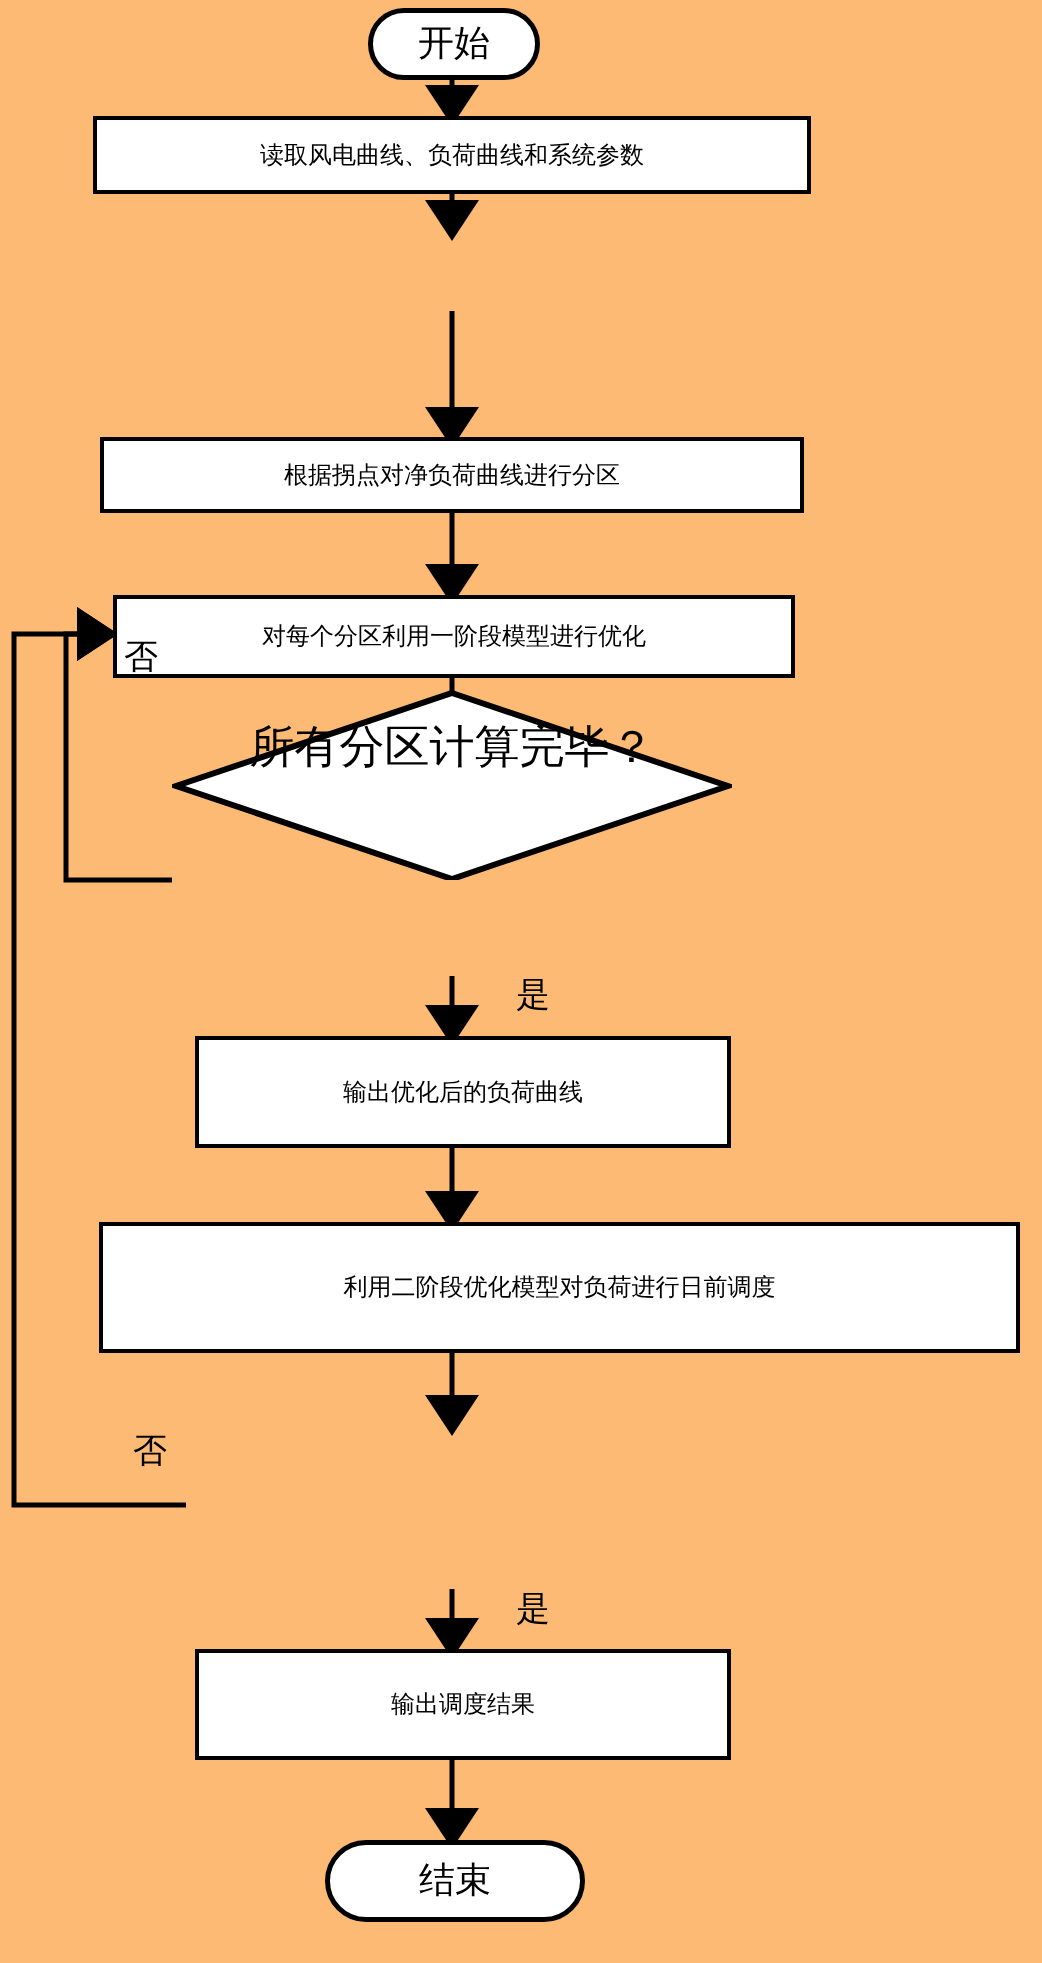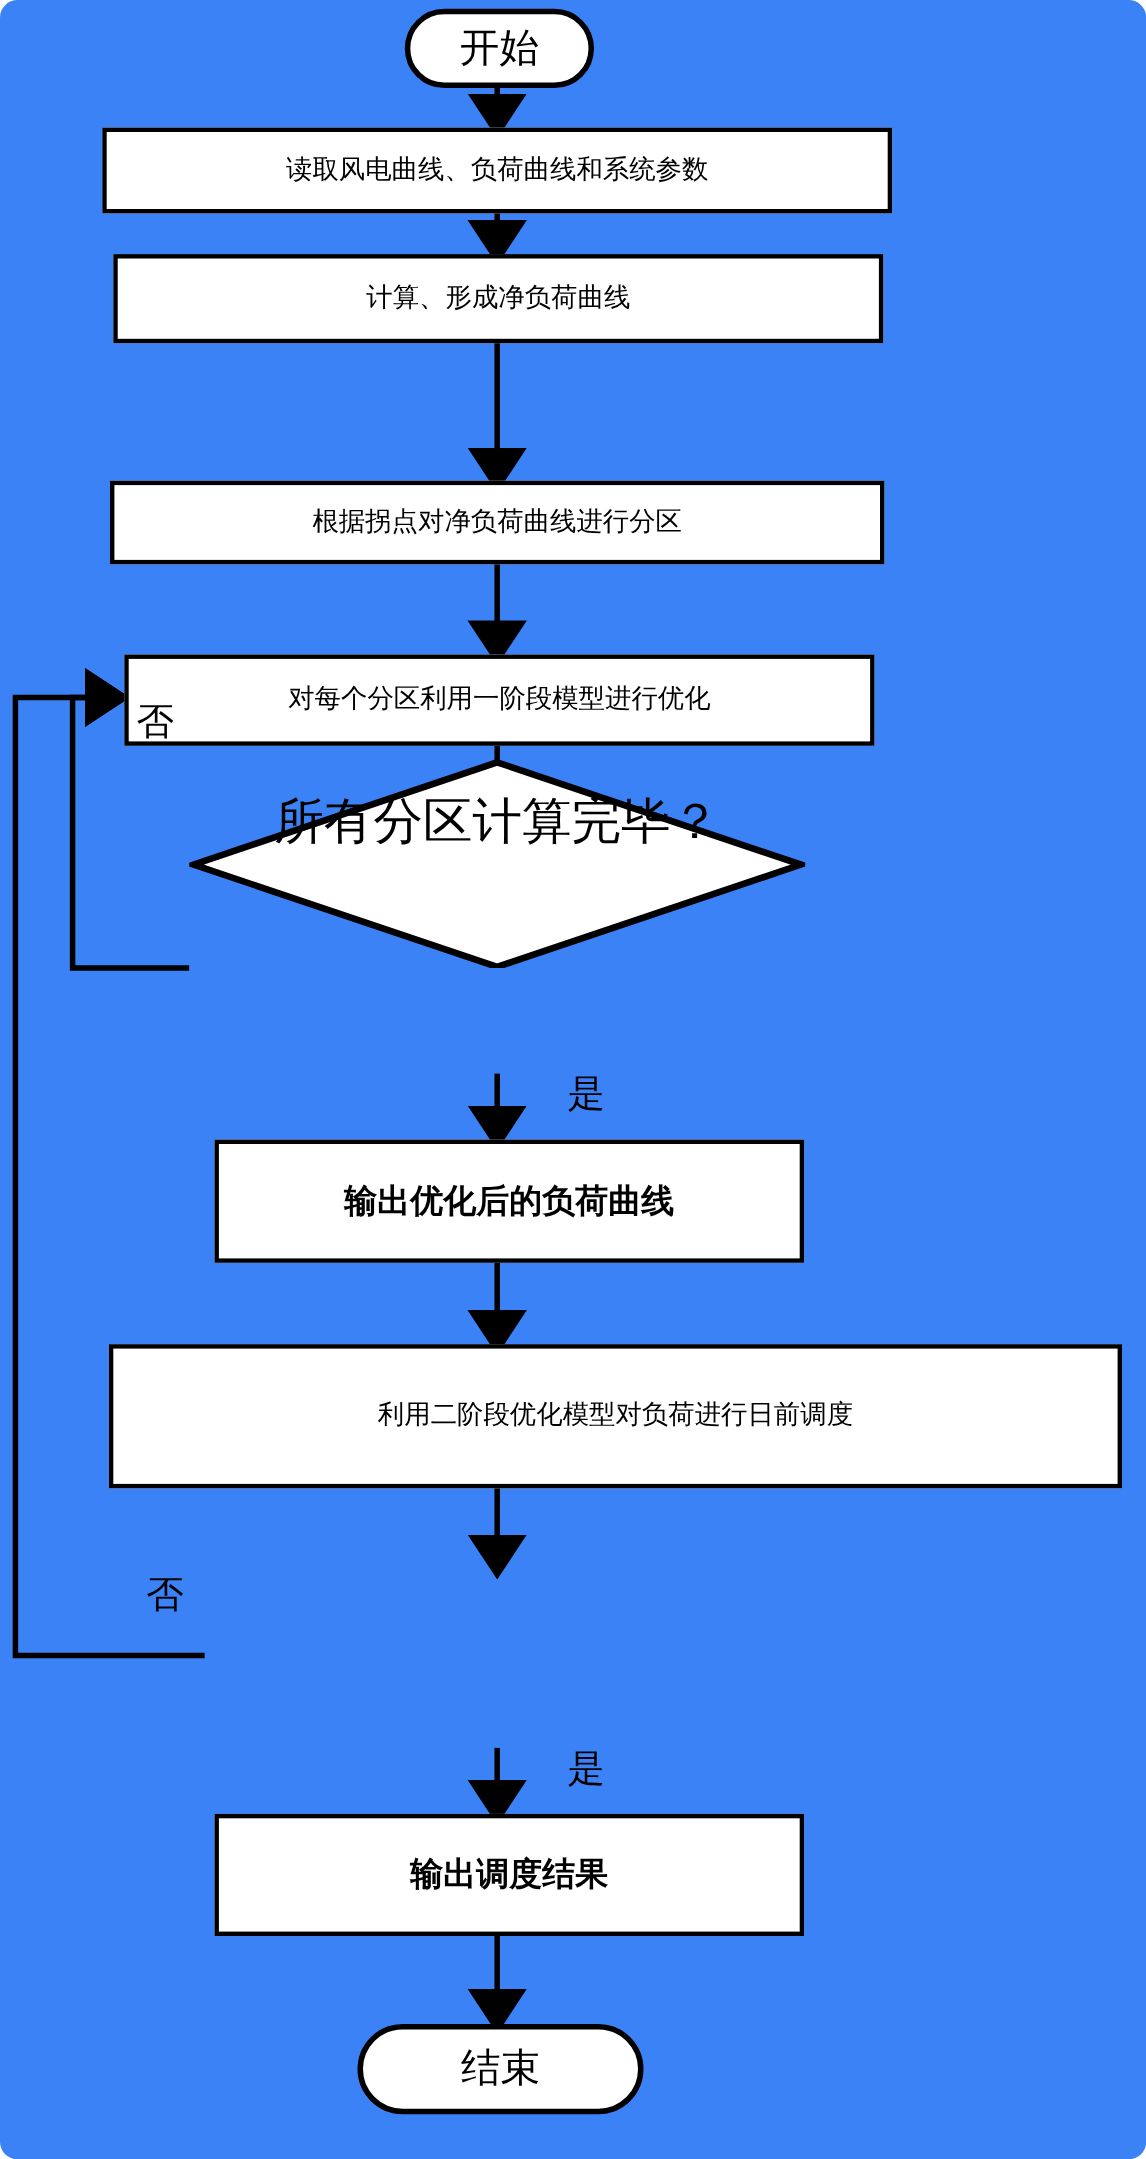--- a/index.html
+++ b/index.html
@@ -1,25 +1,25 @@
 <!DOCTYPE html>
 <html><head>
 <meta charset="utf-8">
 <title>Flowchart</title>
 <style>
   html,body{margin:0;padding:0;background:#ffffff;}
   body{font-family:"Liberation Serif","DejaVu Serif",serif;}
-  #stage{position:relative;width:1042px;height:1963px;background:#3b82f6;overflow:hidden;border-radius:16px;}
+  #stage{position:relative;width:1042px;height:1963px;background:#fdba74;overflow:hidden;}
   #wires{position:absolute;left:0;top:0;width:1042px;height:1963px;}
   .node{position:absolute;box-sizing:border-box;display:flex;align-items:center;justify-content:center;text-align:center;color:#000;background:#fff;}
   .proc{border:4px solid #000;}
   .term{border:5px solid #000;border-radius:70px;}
   .node span{display:block;line-height:1.1;white-space:nowrap;}
   .fs-lg{font-size:24px;}
-  .fs-md{font-size:30px;font-weight:bold;}
+  .fs-md{font-size:24px;}
   .fs-term{font-size:36px;}
   .dia-wrap{position:absolute;}
   .dia-wrap svg{position:absolute;left:0;top:0;}
   .dia-label{position:absolute;left:0;top:0;width:100%;height:100%;display:flex;align-items:center;justify-content:center;font-size:45px;color:#000;}
   .edge-label{position:absolute;font-size:34px;color:#000;line-height:1;}
 </style>
 </head>
 <body>
 
 <div id="stage">
@@ -59,23 +59,20 @@
   </svg>
 
   <div class="node term" style="left:368px;top:8px;width:172px;height:72px;">
     <span class="fs-term">开始</span>
   </div>
 
   <div class="node proc" style="left:93px;top:116px;width:718px;height:78px;">
     <span class="fs-lg">读取风电曲线、负荷曲线和系统参数</span>
   </div>
 
-  <div class="node proc" style="left:103px;top:231px;width:700px;height:81px;">
-    <span class="fs-lg">计算、形成净负荷曲线</span>
-  </div>
 
   <div class="node proc" style="left:100px;top:437px;width:704px;height:76px;">
     <span class="fs-lg">根据拐点对净负荷曲线进行分区</span>
   </div>
 
   <div class="node proc" style="left:113px;top:595px;width:682px;height:83px;">
     <span class="fs-lg">对每个分区利用一阶段模型进行优化</span>
   </div>
 
   <div class="dia-wrap" style="left:172px;top:613px;width:560px;height:267px;">

